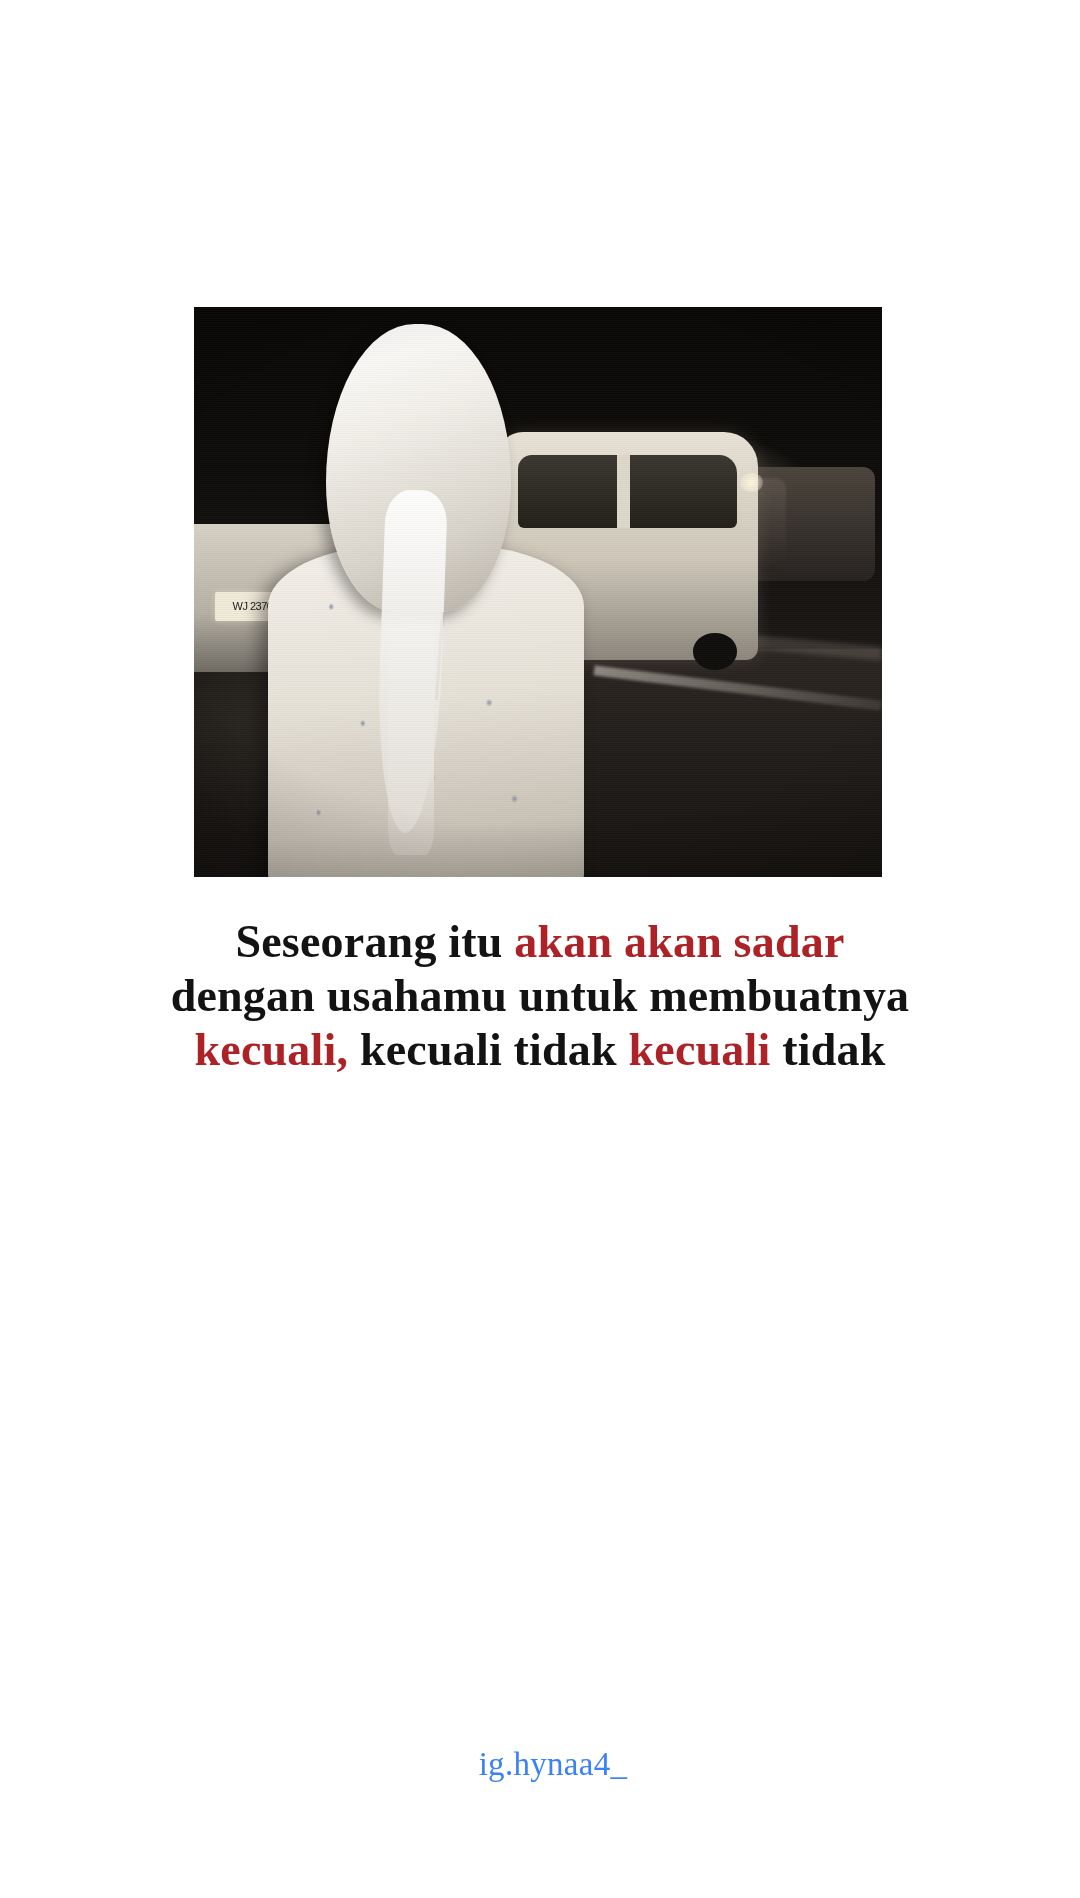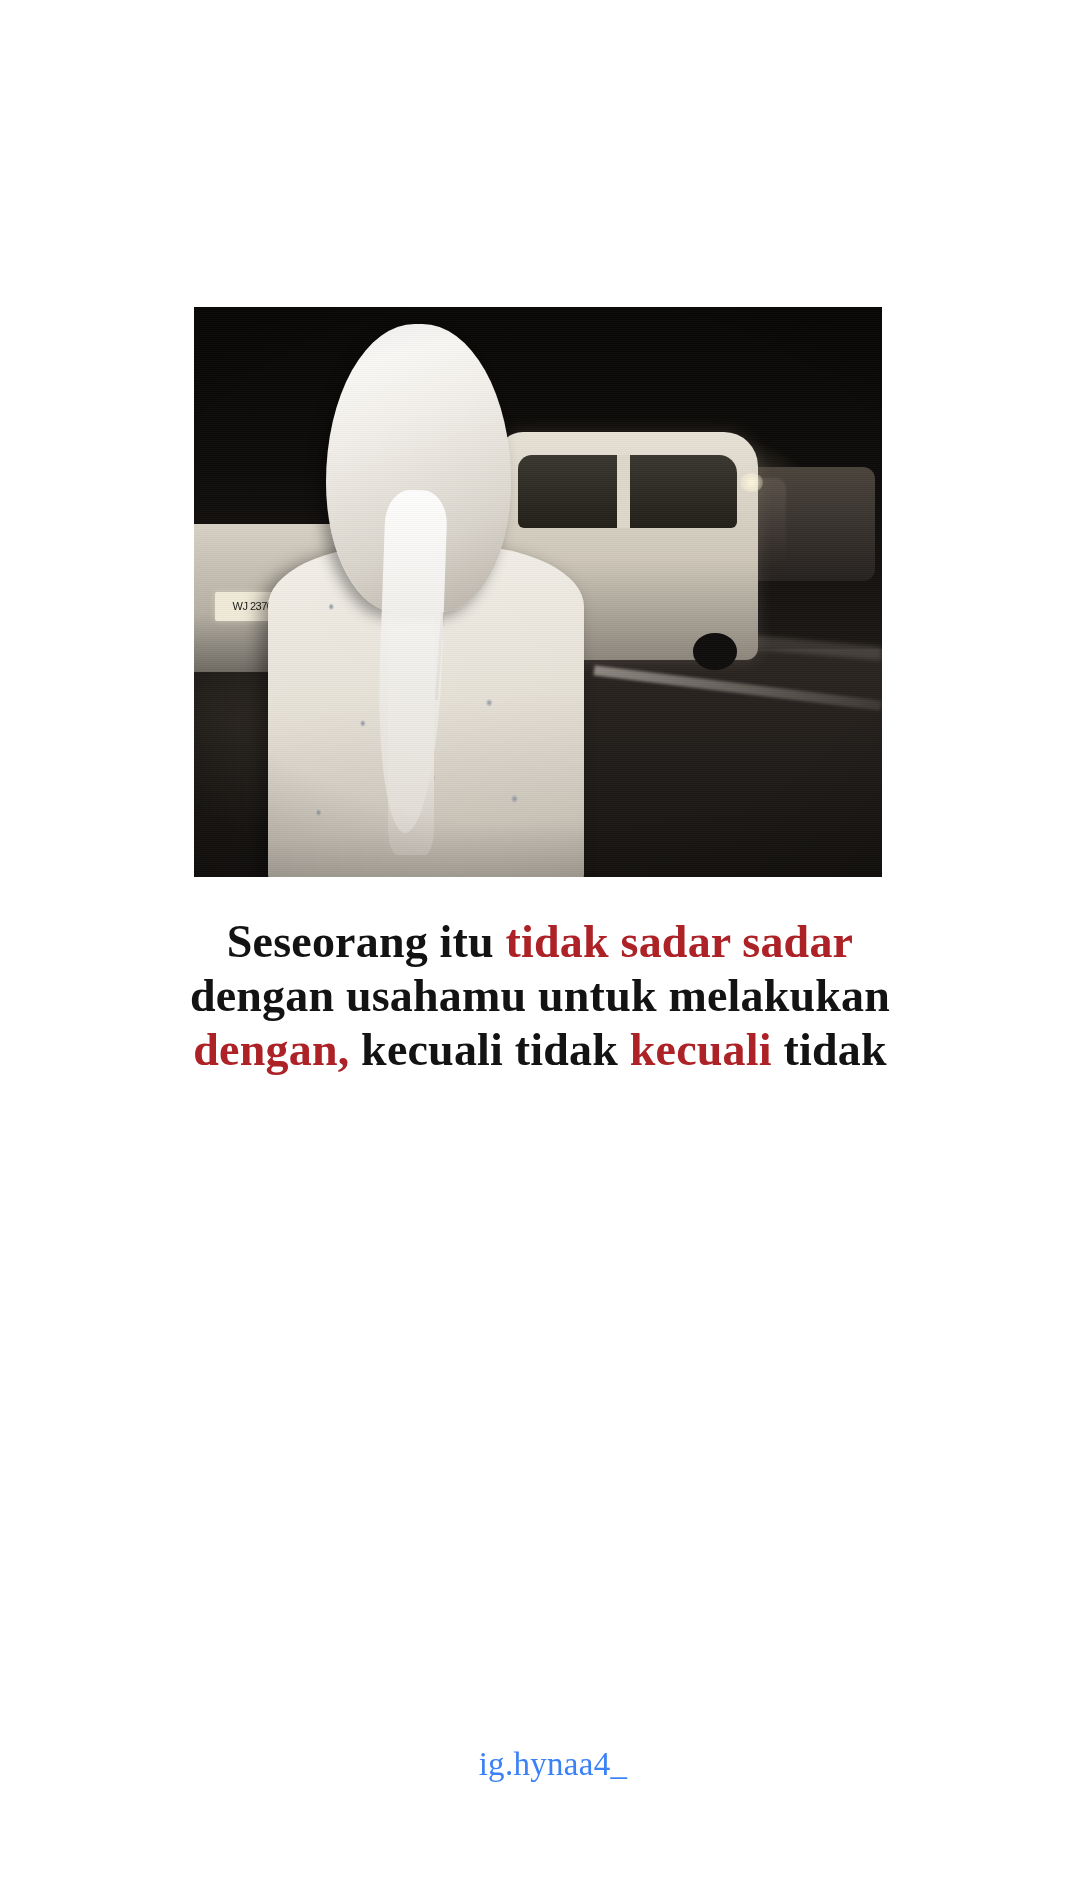--- a/index.html
+++ b/index.html
@@ -321,20 +321,20 @@
         <div class="hijab"></div>
         <div class="hijab-fold"></div>
       </div>
 
       <div class="photo-vignette"></div>
       <div class="photo-grain"></div>
     </div>
   </div>
 
   <div class="quote">
-      <span class="line"><span>Seseorang itu </span><span class="red">tidak sadar sadar</span></span>
-      <span class="line"><span>dengan usahamu untuk melakukan</span></span>
-      <span class="line"><span class="red">dengan,</span><span> kecuali tidak </span><span class="red">kecuali</span><span> tidak</span></span>
+      <span class="line"><span>Seseorang itu </span><span class="red">akan akan sadar</span></span>
+      <span class="line"><span>dengan usahamu untuk membuatnya</span></span>
+      <span class="line"><span class="red">kecuali,</span><span> kecuali tidak </span><span class="red">kecuali</span><span> tidak</span></span>
     </div>
 
   <div class="handle">ig.hynaa4_</div>
 
 </div>
 
 </body></html>

